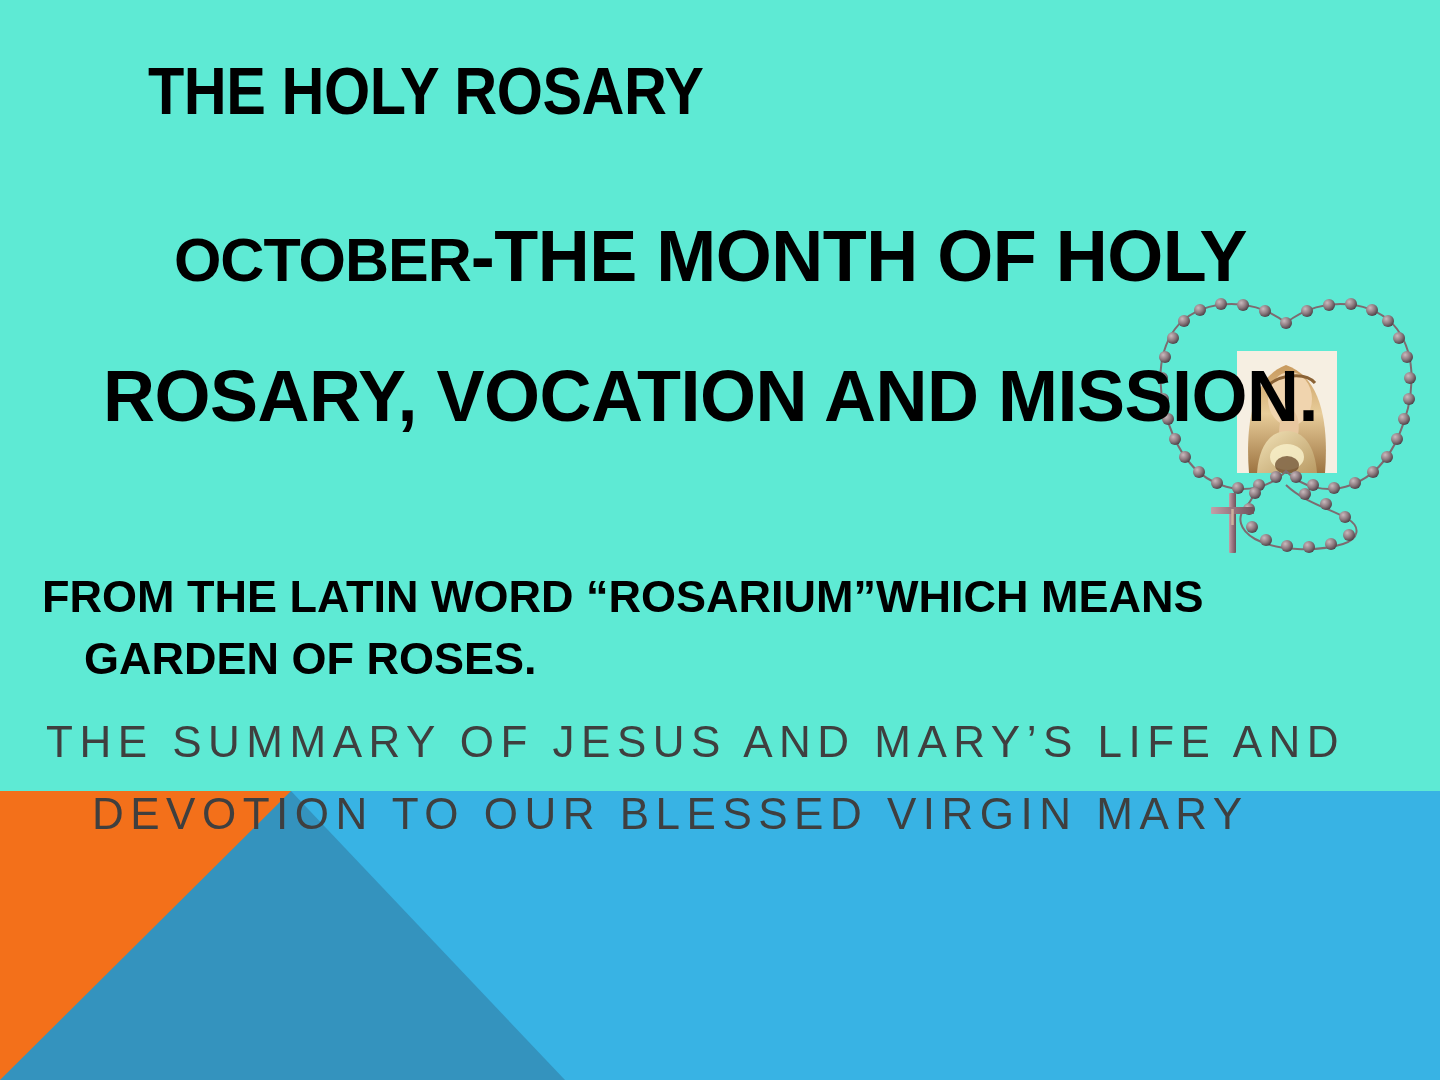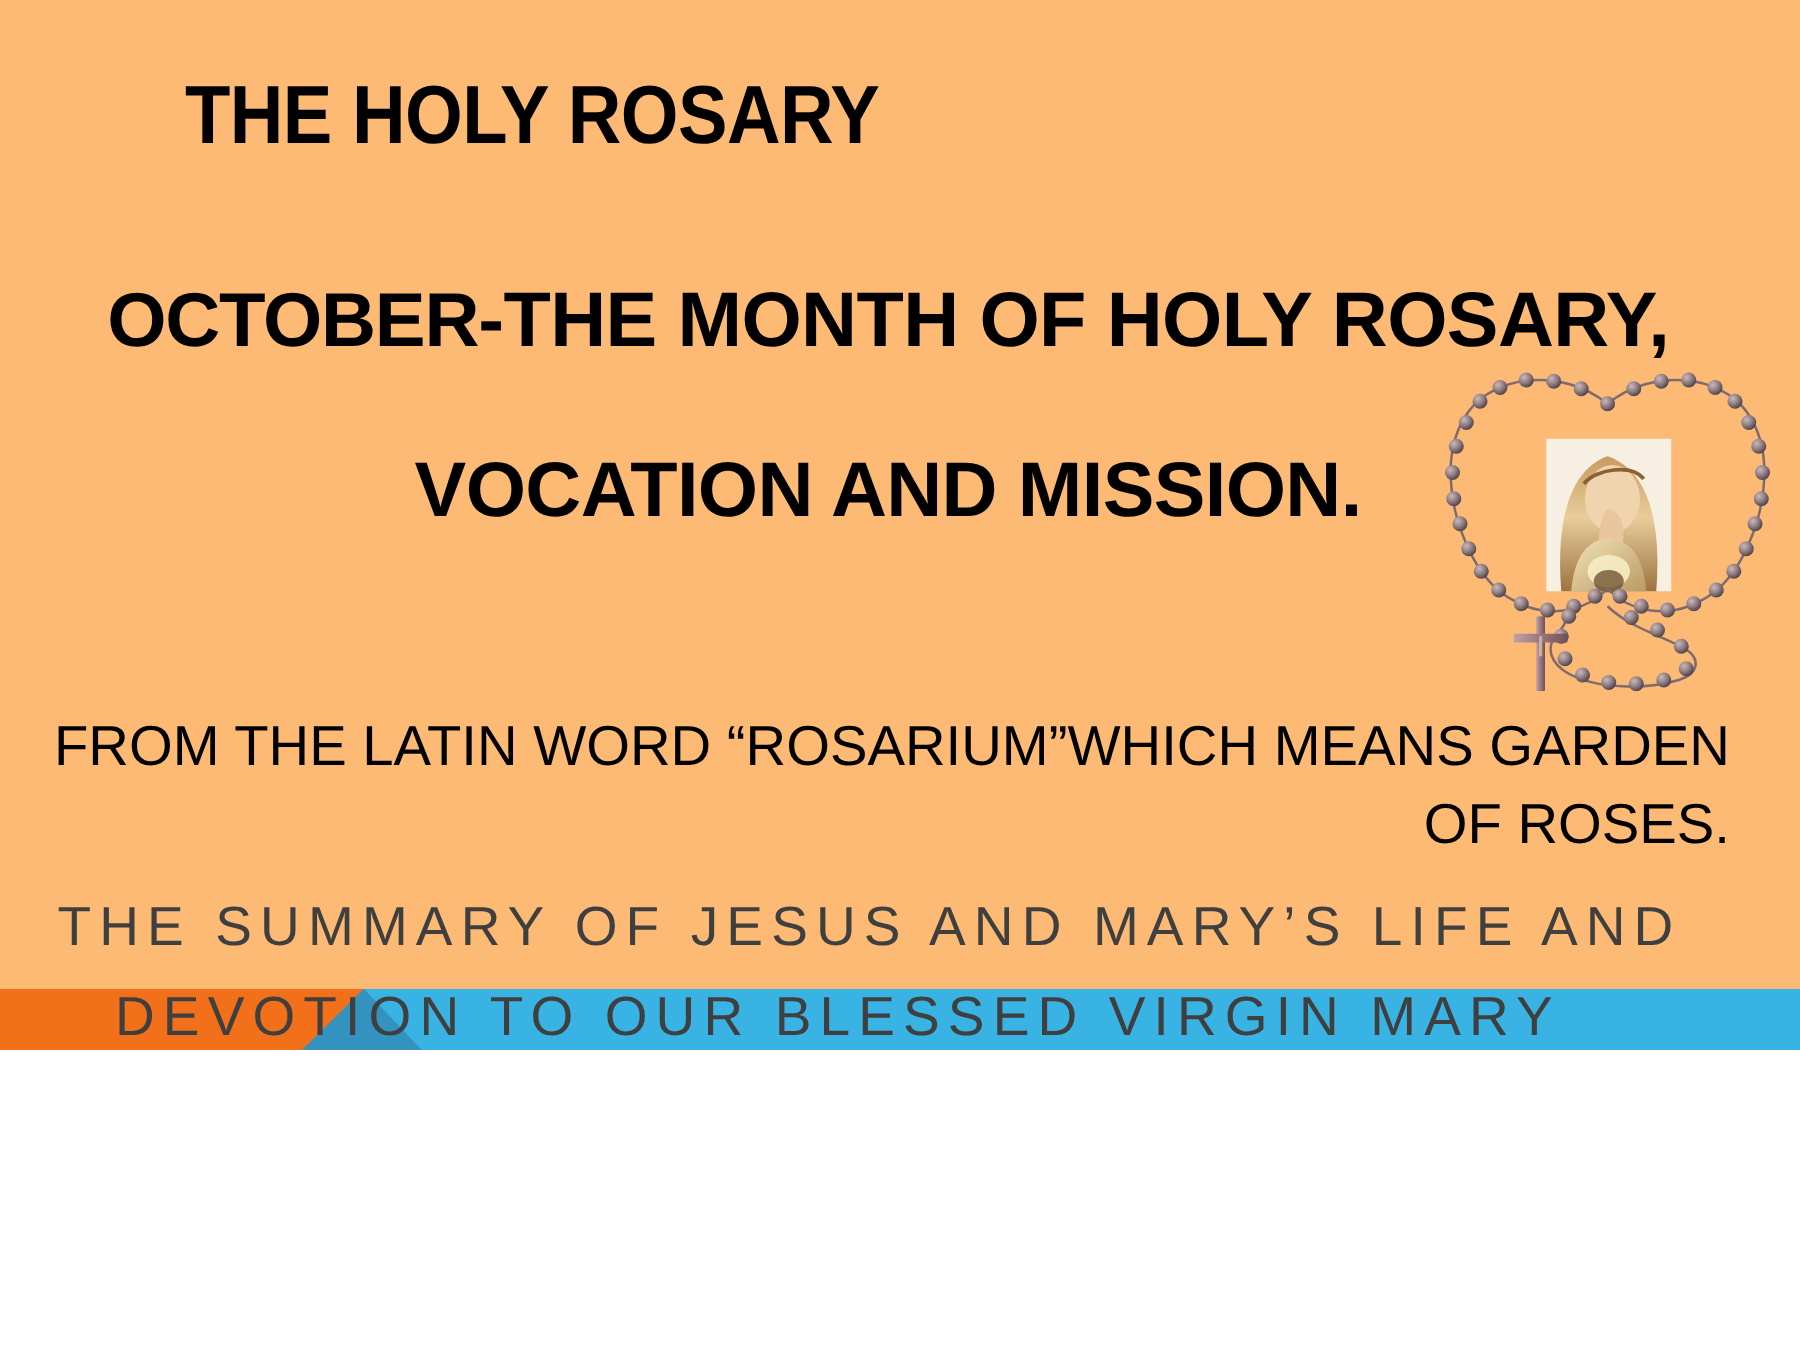--- a/index.html
+++ b/index.html
@@ -10,22 +10,22 @@
   body {
     width: 1440px;
     height: 1080px;
     overflow: hidden;
     font-family: "Liberation Sans", sans-serif;
   }
 
   #slide {
     position: relative;
     width: 1440px;
-    height: 840px;
-    background: #fdba74;
+    height: 1080px;
+    background: #5eead4;
     overflow: hidden;
   }
 
   
   .band-layer {
     position: absolute;
     left: 0;
     top: 791px;
     width: 1440px;
     height: 289px;
@@ -83,39 +83,38 @@
     font-family: "Liberation Sans", sans-serif;
     font-weight: bold;
     color: #000000;
     line-height: 120px;
   }
   .heading-block .lead {
     font-size: 61px;
     letter-spacing: -1px;
   }
   .heading-block .rest {
-    font-size: 62px;
+    font-size: 72px;
     letter-spacing: -0.5px;
   }
 
   
   .body-para {
     position: absolute;
     left: 42px;
     top: 566px;
     width: 1300px;
     z-index: 3;
     font-family: "Liberation Sans", sans-serif;
-    font-weight: normal;
+    font-weight: bold;
     font-size: 45px;
     line-height: 62px;
     color: #000000;
     text-indent: -42px;
     padding-left: 42px;
-    text-align: right;
   }
 
   
   .gray-para {
     position: absolute;
     left: 46px;
     top: 706px;
     width: 1340px;
     z-index: 3;
     font-family: "Liberation Sans", sans-serif;

